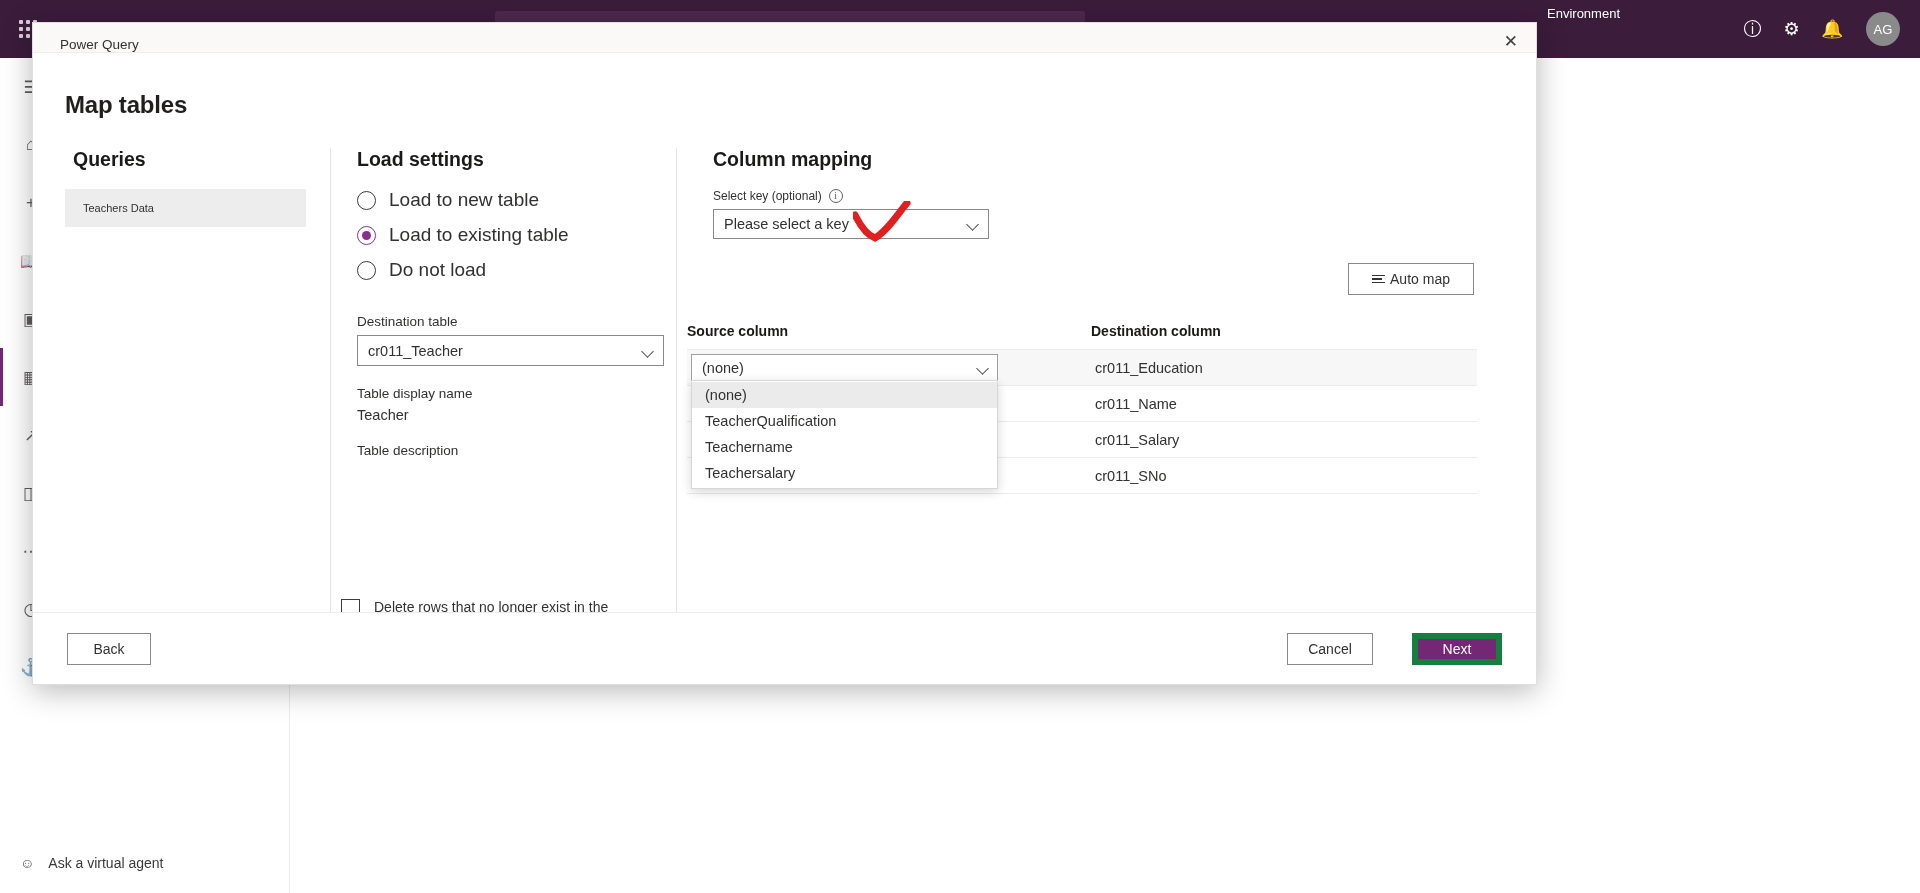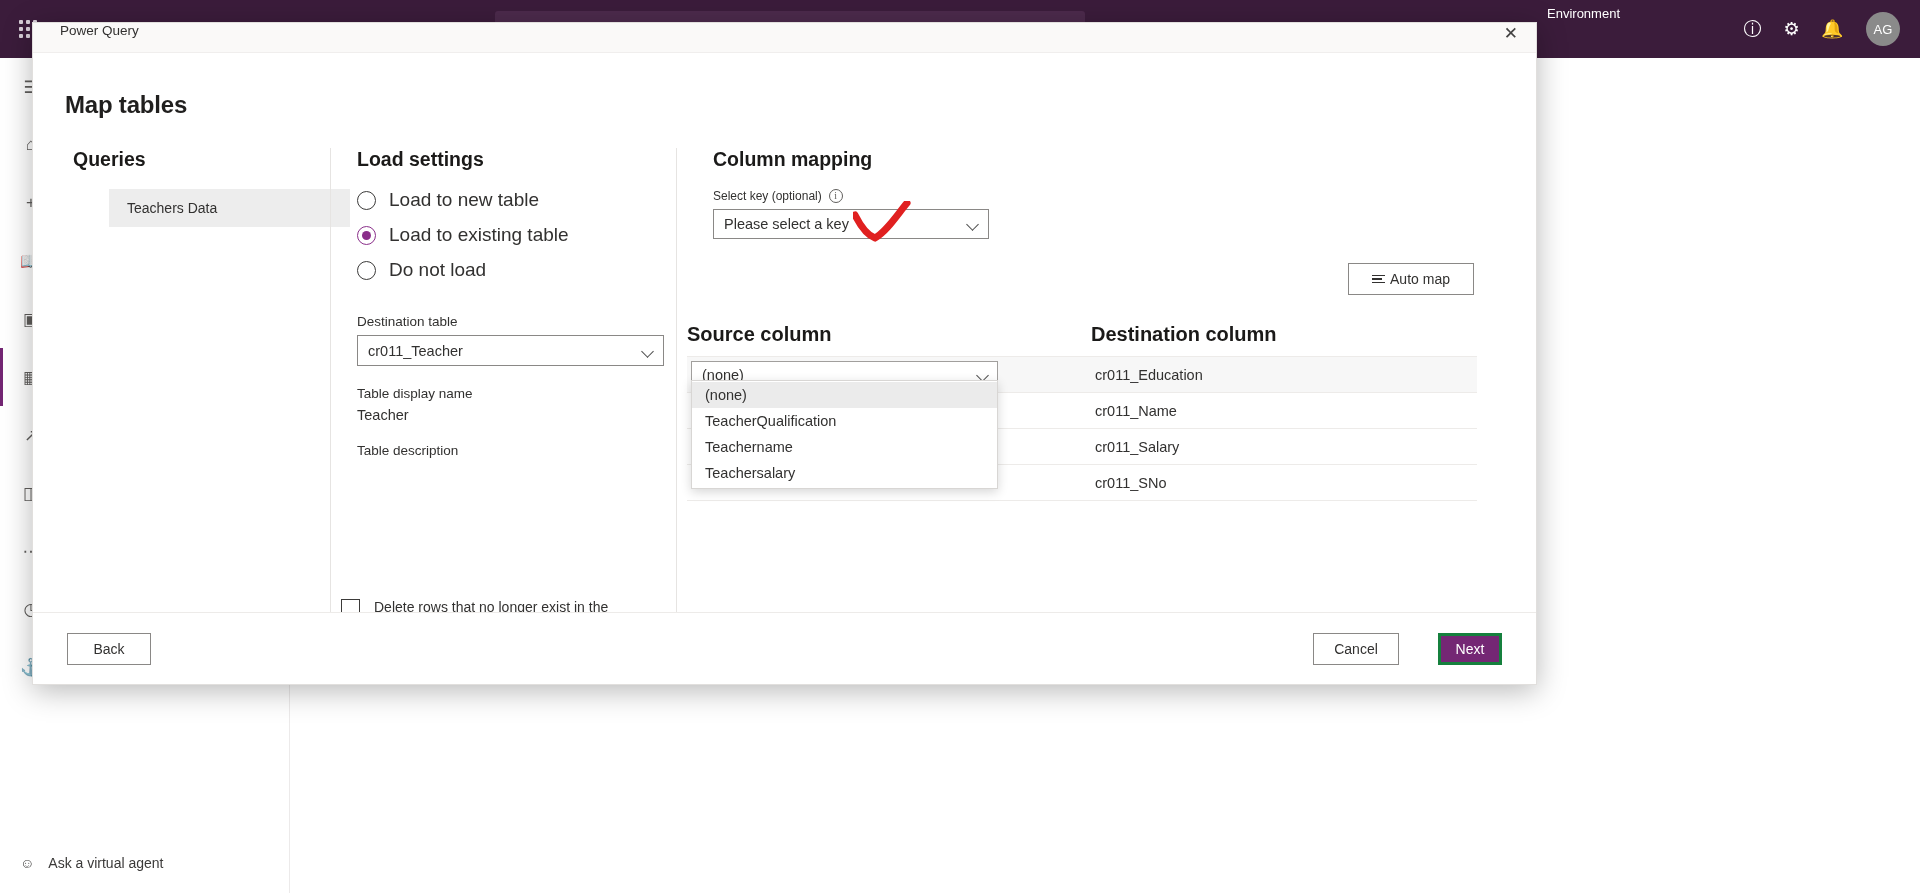--- a/index.html
+++ b/index.html
@@ -66,21 +66,21 @@
   #modal {
     position: absolute; left: 32px; top: 22px;
     width: 1505px; height: 663px;
     background: #ffffff;
     box-shadow: 0 6px 28px rgba(0,0,0,0.28);
     border: 1px solid #e1dfdd;
     display: flex; flex-direction: column;
   }
   #modal-titlebar {
     height: 30px; background: #faf9f8;
-    display: flex; align-items: flex-start; justify-content: space-between;
+    display: flex; align-items: flex-end; justify-content: space-between;
     padding: 0 12px 0 27px;
     border-bottom: 1px solid #f0eeed;
   }
   #modal-title { font-size: 13.5px; color: #323130; }
   #modal-close {
     font-size: 17px; color: #434343; line-height: 1;
     padding: 2px 6px; cursor: pointer; font-family: "Liberation Sans", sans-serif;
   }
   #modal-body { flex: 1; position: relative; overflow: hidden; }
   #page-heading {
@@ -98,22 +98,22 @@
   .col-title {
     font-size: 19.5px; font-weight: 700; color: #1b1a19;
     margin: 0 0 18px 8px;
   }
   #col-load .col-title, #col-map .col-title { margin-left: 10px; }
 
   
   #queries-list { margin-top: 2px; }
   .query-item {
     height: 38px; display: flex; align-items: center;
-    padding-left: 18px; font-size: 14px; color: #323130;
-    background: #ededed; width: 241px; margin-left: 44px;
+    padding-left: 18px; font-size: 11px; color: #323130;
+    background: #ededed; width: 241px;
   }
 
   
   .radio-row { display: flex; align-items: center; gap: 13px; margin: 0 0 13px 10px; cursor: pointer; }
   .radio {
     width: 19px; height: 19px; border-radius: 50%;
     border: 1.4px solid #3b3a39; background: #fff;
     display: flex; align-items: center; justify-content: center; flex: none;
   }
   .radio.checked { border-color: #8a2f8a; }
@@ -177,21 +177,21 @@
   }
   .automap-ico { display: flex; flex-direction: column; gap: 2px; }
   .automap-ico i { display: block; height: 1.5px; background: #323130; }
   .automap-ico i:nth-child(1) { width: 13px; }
   .automap-ico i:nth-child(2) { width: 10px; }
   .automap-ico i:nth-child(3) { width: 13px; }
 
   
   #mapping-table { position: absolute; left: 10px; top: 175px; width: 790px; }
   #mapping-head {
-    display: flex; font-size: 20px; font-weight: 600; color: #1b1a19;
+    display: flex; font-size: 14px; font-weight: 600; color: #1b1a19;
     padding-bottom: 10px; border-bottom: 1px solid #edebe9;
   }
   .th-source { width: 404px; }
   .th-dest { width: 386px; }
   .map-row {
     display: flex; align-items: center; height: 36px;
     border-bottom: 1px solid #edebe9;
   }
   .map-row.active { background: #f7f7f7; }
   .cell-source { width: 404px; padding-left: 4px; }
@@ -225,21 +225,21 @@
     height: 72px; border-top: 1px solid #edebe9; background: #ffffff;
     display: flex; align-items: center; padding: 0 34px;
   }
   .btn {
     height: 32px; font-size: 14px; cursor: pointer;
     display: flex; align-items: center; justify-content: center;
   }
   #back-button { width: 84px; border: 1px solid #8a8886; background: #fff; color: #323130; }
   #footer-right { margin-left: auto; display: flex; gap: 39px; }
   #cancel-button { width: 86px; border: 1px solid #8a8886; background: #fff; color: #323130; }
-  #next-button { width: 64px; border: 3px solid #15803d; background: #742774; color: #ffffff; }
+  #next-button { width: 90px; border: 6px solid #15803d; background: #742774; color: #ffffff; }
 </style>
 </head>
 <body>
 
 <div id="bg-app">
 
   <div id="bg-topbar">
     <div id="bg-waffle">
       <div class="waffle-grid">
           <i></i>

